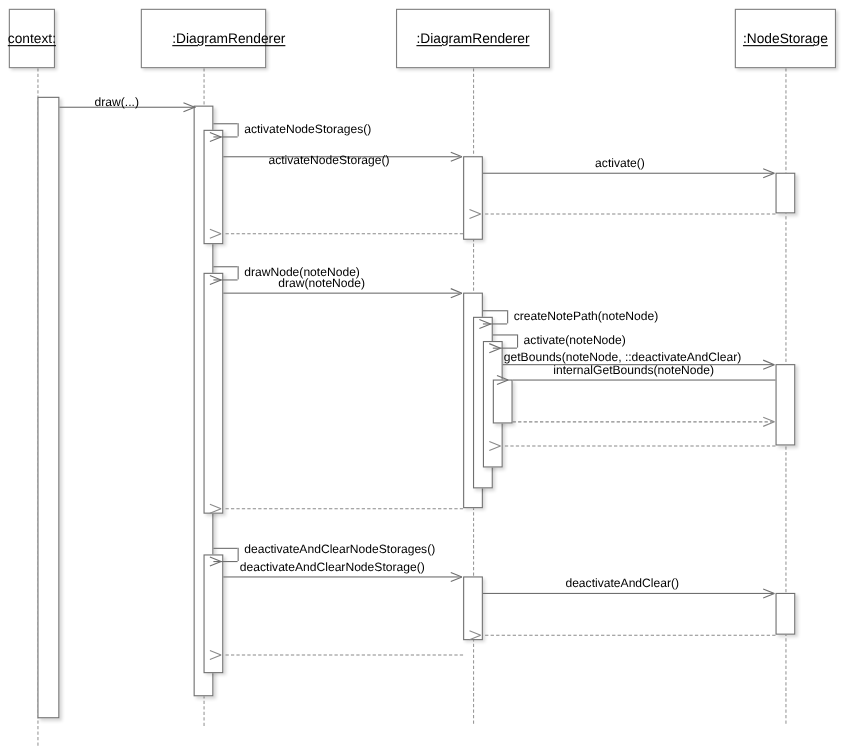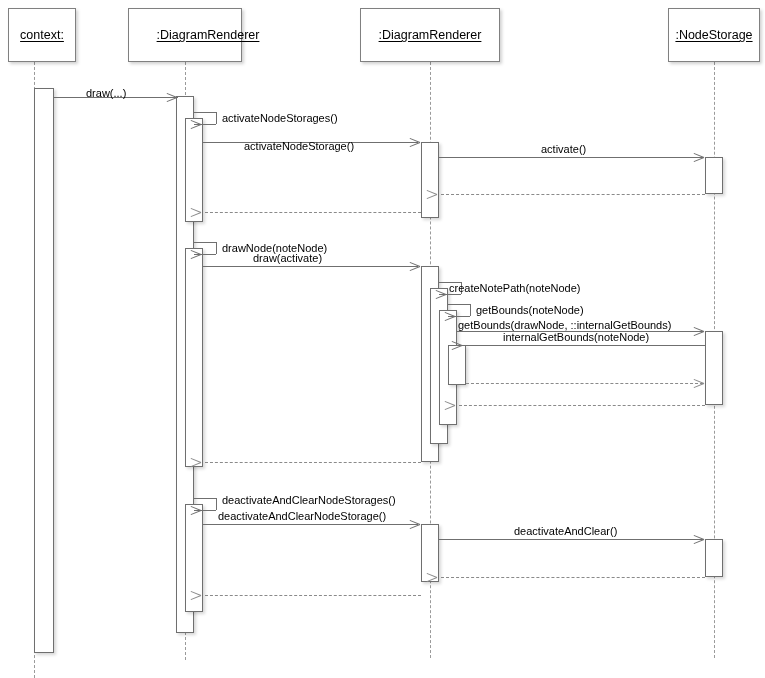--- a/index.html
+++ b/index.html
@@ -132,34 +132,34 @@
       <div class="arrow left dash" style="left: 437px; top: 189px;"></div>
       <div class="msgline ret" style="left: 205px; top: 212px; width: 216px;"></div>
       <div class="arrow left dash" style="left: 201px; top: 207px;"></div>
       <div class="msgline" style="left: 194px; top: 242px; width: 22px;"></div>
       <div class="vline" style="left: 216px; top: 242px; height: 12px;"></div>
       <div class="msgline" style="left: 194px; top: 254px; width: 22px;"></div>
       <div class="arrow left" style="left: 201px; top: 249px;"></div>
       <div class="msglabel" style="left: 222px; top: 242px;">drawNode(noteNode)</div>
       <div class="msgline" style="left: 203px; top: 266px; width: 215px;"></div>
       <div class="arrow" style="left: 409px; top: 261px;"></div>
-      <div class="msglabel" style="left: 253px; top: 252px;">draw(activate)</div>
+      <div class="msglabel" style="left: 253px; top: 252px;">draw(noteNode)</div>
       <div class="msgline" style="left: 439px; top: 282px; width: 22px;"></div>
       <div class="vline" style="left: 461px; top: 282px; height: 12px;"></div>
       <div class="msgline" style="left: 439px; top: 294px; width: 22px;"></div>
       <div class="arrow left" style="left: 446px; top: 289px;"></div>
-      <div class="msglabel" style="left: 449px; top: 282px;">createNotePath(noteNode)</div>
+      <div class="msglabel" style="left: 467px; top: 282px;">createNotePath(noteNode)</div>
       <div class="msgline" style="left: 448px; top: 304px; width: 22px;"></div>
       <div class="vline" style="left: 470px; top: 304px; height: 12px;"></div>
       <div class="msgline" style="left: 448px; top: 316px; width: 22px;"></div>
       <div class="arrow left" style="left: 455px; top: 311px;"></div>
-      <div class="msglabel" style="left: 476px; top: 304px;">getBounds(noteNode)</div>
+      <div class="msglabel" style="left: 476px; top: 304px;">activate(noteNode)</div>
       <div class="msgline" style="left: 457px; top: 331px; width: 246px;"></div>
       <div class="arrow" style="left: 693px; top: 326px;"></div>
-      <div class="msglabel" style="left: 458px; top: 319px;">getBounds(drawNode, ::internalGetBounds)</div>
+      <div class="msglabel" style="left: 458px; top: 319px;">getBounds(noteNode, ::deactivateAndClear)</div>
       <div class="msgline" style="left: 466px; top: 345px; width: 239px;"></div>
       <div class="arrow left" style="left: 462px; top: 340px;"></div>
       <div class="msglabel" style="left: 503px; top: 331px;">internalGetBounds(noteNode)</div>
       <div class="msgline ret" style="left: 466px; top: 383px; width: 237px;"></div>
       <div class="arrow dash" style="left: 693px; top: 378px;"></div>
       <div class="msgline ret" style="left: 459px; top: 405px; width: 246px;"></div>
       <div class="arrow left dash" style="left: 455px; top: 400px;"></div>
       <div class="msgline ret" style="left: 205px; top: 462px; width: 216px;"></div>
       <div class="arrow left dash" style="left: 201px; top: 457px;"></div>
       <div class="msgline" style="left: 194px; top: 498px; width: 22px;"></div>
@@ -172,21 +172,21 @@
       <div class="msglabel" style="left: 218px; top: 510px;">deactivateAndClearNodeStorage()</div>
       <div class="msgline" style="left: 439px; top: 539px; width: 264px;"></div>
       <div class="arrow" style="left: 693px; top: 534px;"></div>
       <div class="msglabel" style="left: 514px; top: 525px;">deactivateAndClear()</div>
       <div class="msgline ret" style="left: 441px; top: 577px; width: 264px;"></div>
       <div class="arrow left dash" style="left: 437px; top: 572px;"></div>
       <div class="msgline ret" style="left: 205px; top: 595px; width: 216px;"></div>
       <div class="arrow left dash" style="left: 201px; top: 590px;"></div>
     </div>
   <div id="layer-participants">
-      <div class="participant" style="left: 8px; top: 8px; width: 68px; height: 54px;">
+      <div class="participant" style="left: 8px; top: 8px; width: 42px; height: 54px;">
         <span class="plabel">context:</span>
       </div>
       <div class="participant" style="left: 128px; top: 8px; width: 114px; height: 54px; padding-left: 46px;">
         <span class="plabel">:DiagramRenderer</span>
       </div>
       <div class="participant" style="left: 360px; top: 8px; width: 140px; height: 54px;">
         <span class="plabel">:DiagramRenderer</span>
       </div>
       <div class="participant" style="left: 668px; top: 8px; width: 92px; height: 54px;">
         <span class="plabel">:NodeStorage</span>

